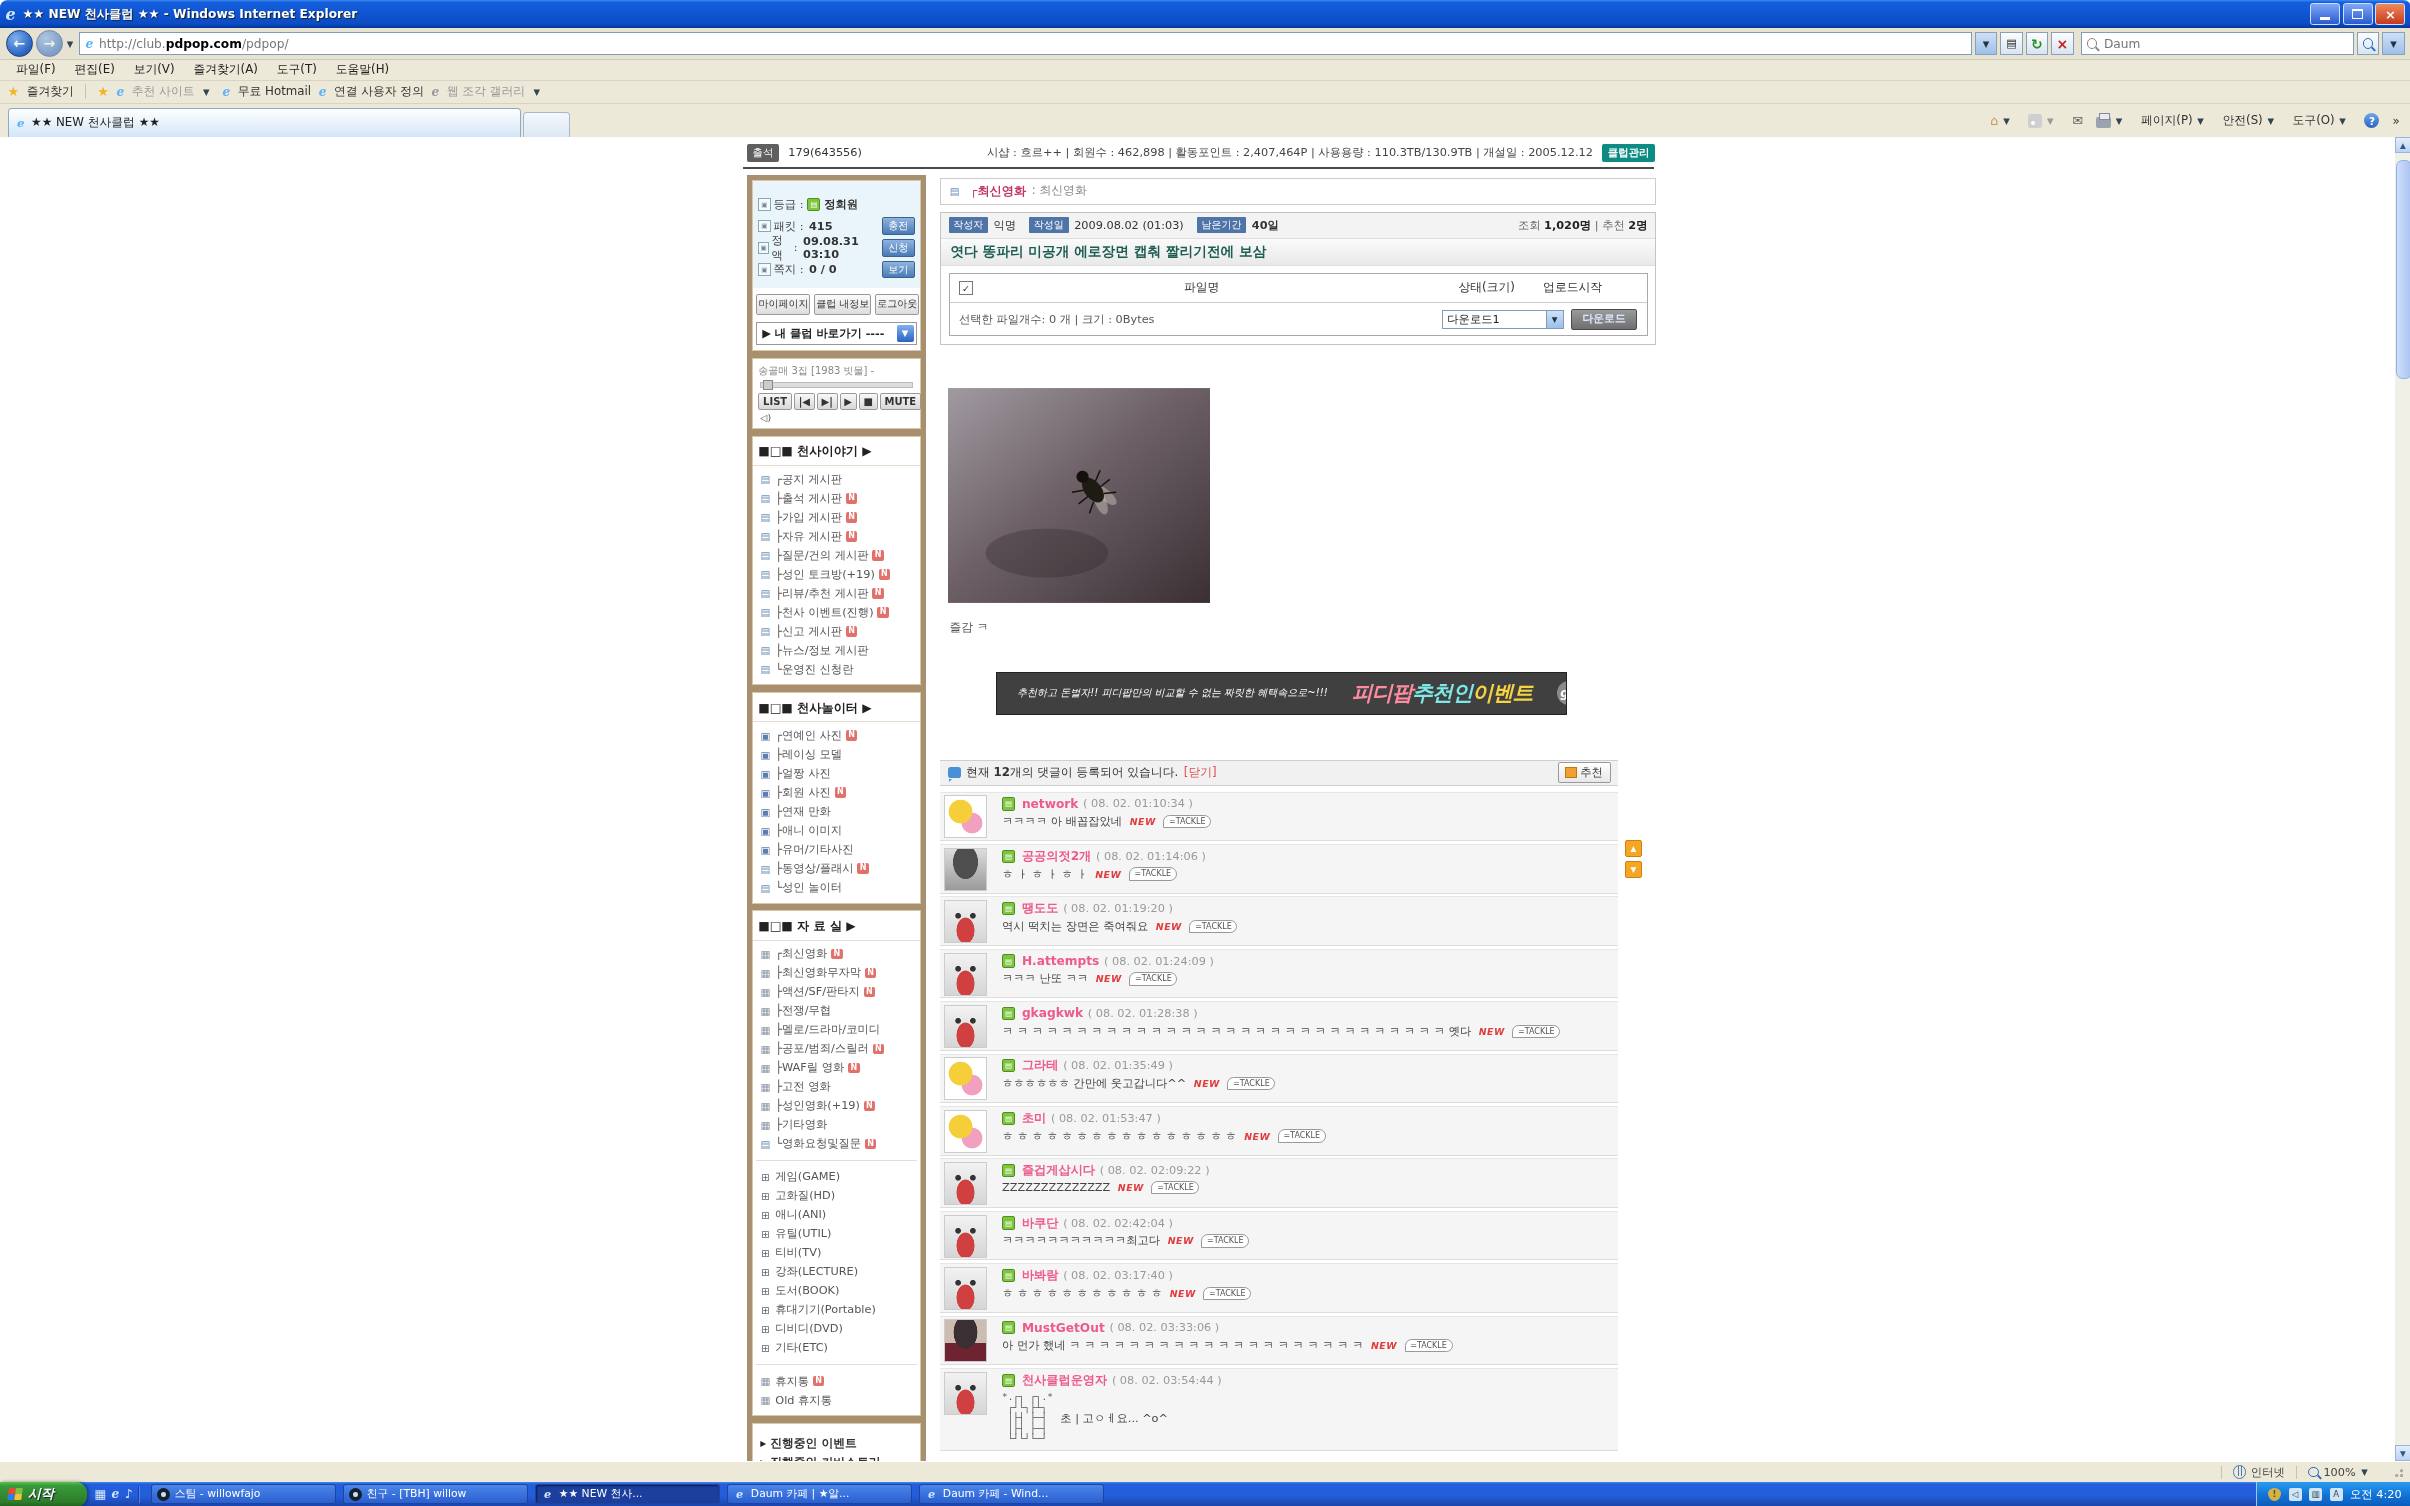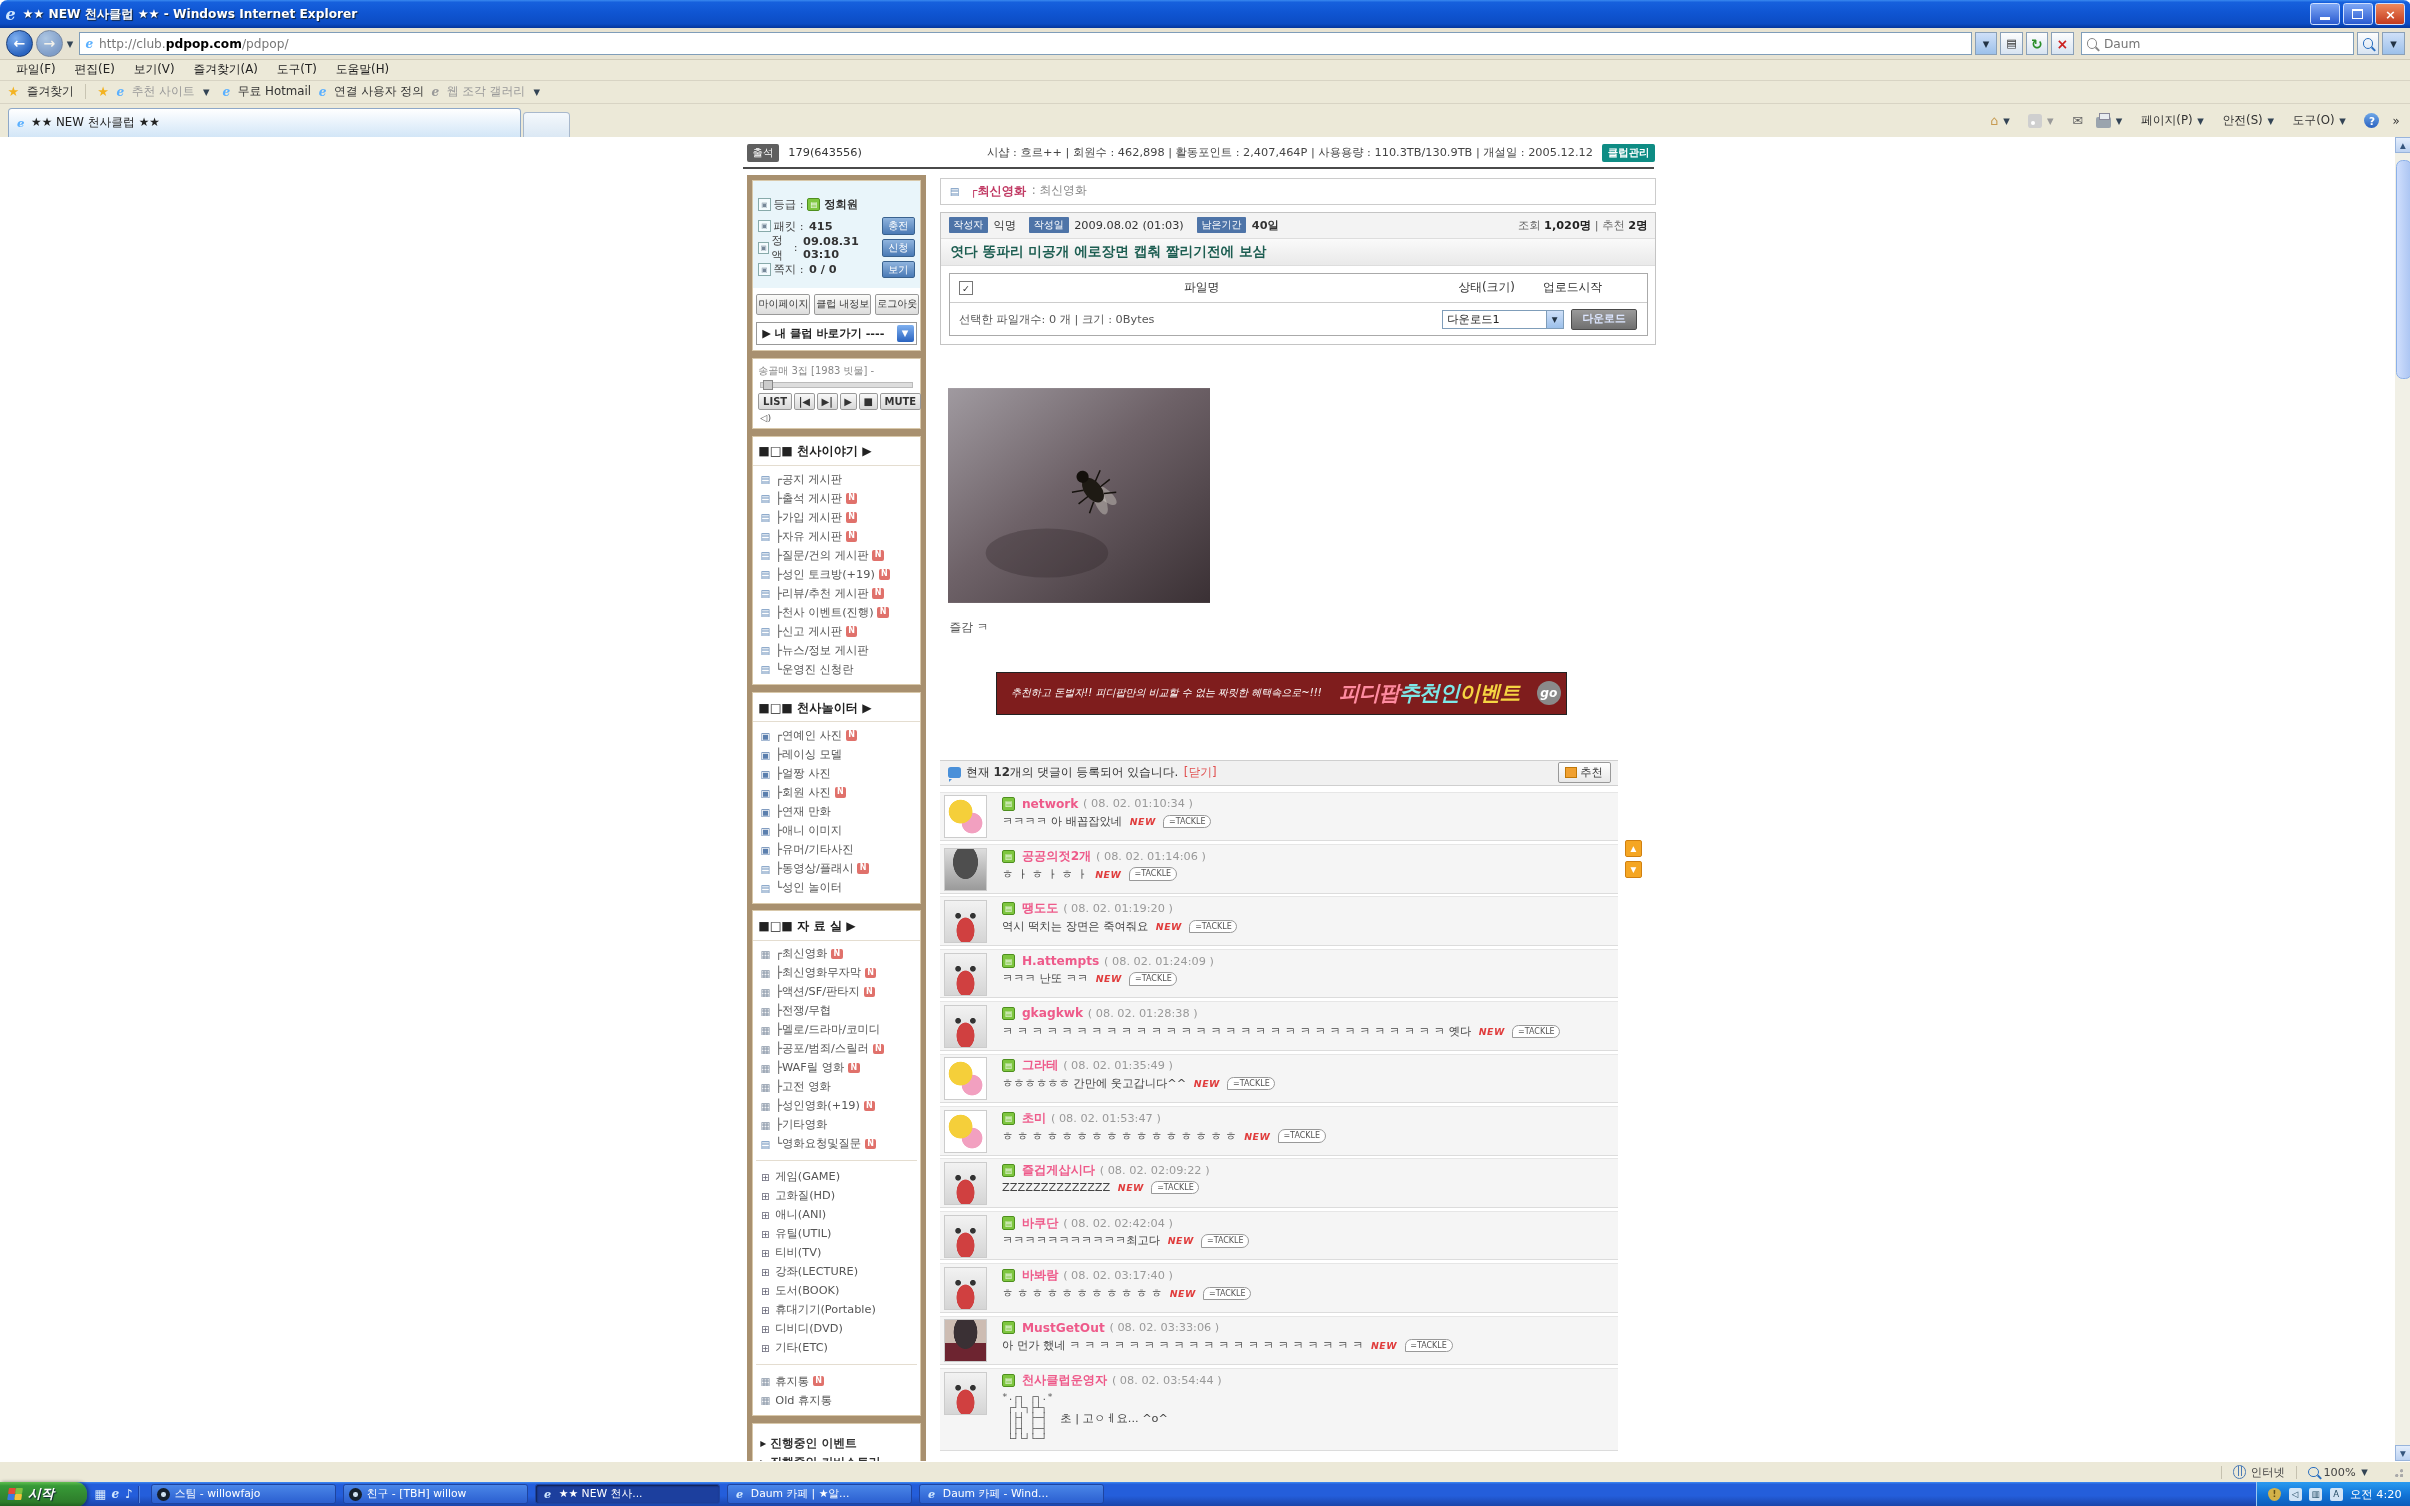--- a/index.html
+++ b/index.html
@@ -170,22 +170,22 @@
     border-left:0.9px solid #7f9db9;color:#234;font-size:7.5px;display:flex;align-items:center;justify-content:center}
   #dl-btn{width:64px;height:19px;background:linear-gradient(180deg,#9a9a9a,#6f6f6f);border:0.9px solid #4a4a4a;
     color:#dce6ff;font-weight:bold;font-size:10.8px;display:flex;align-items:center;justify-content:center;border-radius:1.9px}
   #faqrow{height:32px;background:#fbfbfb;border-top:0.9px solid #e0e0e0;border-bottom:0.9px solid #e0e0e0;
     display:flex;align-items:center;padding-left:26px;gap:68px;margin-bottom:0}
   .faq{font-size:11.8px;color:#555}
   .faq::before{content:"▶ ";color:#333;font-size:9.4px}
   #postbody{margin-top:43px}
   #flyimg{margin-left:7.5px;width:262px;height:215px;display:block}
   #caption{margin:17px 0 0 9.4px;font-size:11.8px;color:#555}
-  #banner{margin:36px 0 0 56px;width:571px;height:43px;background:#7f1d1d;border:0.9px solid #222;box-sizing:border-box;
-    display:flex;align-items:center;padding:0 14px;gap:17px;overflow:hidden}
+  #banner{margin:36px 0 0 56px;width:571px;height:43px;background:#404040;border:0.9px solid #222;box-sizing:border-box;
+    display:flex;align-items:center;padding:0 20px;gap:24px;overflow:hidden}
   #banner .tag{color:#fff;font-style:italic;font-size:10px;white-space:nowrap}
   #banner .big{font-size:21px;font-weight:bold;font-style:italic;white-space:nowrap;letter-spacing:-0.9px}
   #banner .t1{color:#ff8ba0}#banner .t2{color:#7de8e8}#banner .t3{color:#f5d442}
   #banner .gocircle{min-width:24.5px;height:24.5px;border-radius:50%;background:#8a8a8a;color:#fff;font-style:italic;
     font-weight:bold;font-size:12.2px;display:flex;align-items:center;justify-content:center}
 
   
   #comments{margin-top:45px;width:678px}
   #chead{height:24.5px;background:#f1f1f1;border-top:0.9px solid #cfcfcf;border-bottom:0.9px solid #cfcfcf;
     display:flex;align-items:center;gap:5.6px;padding:0 7.5px;font-size:11.8px;color:#333}

